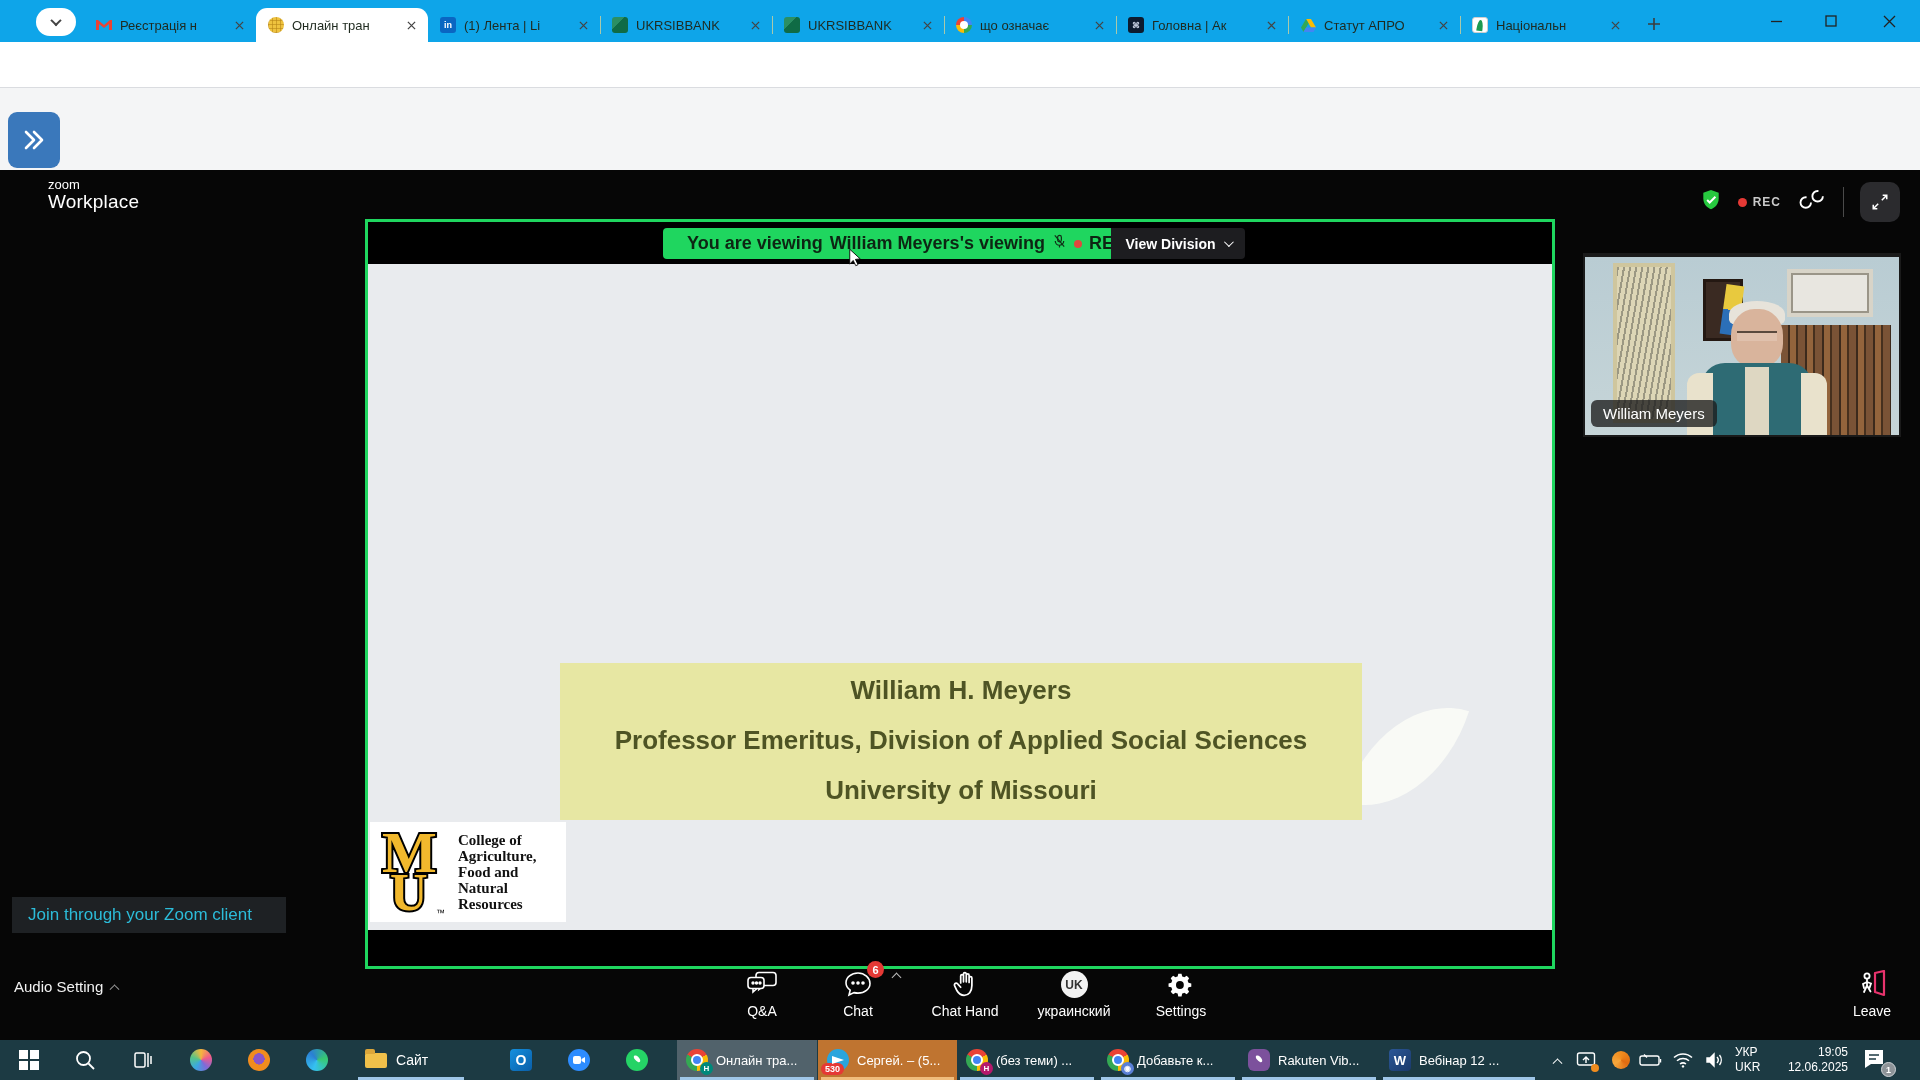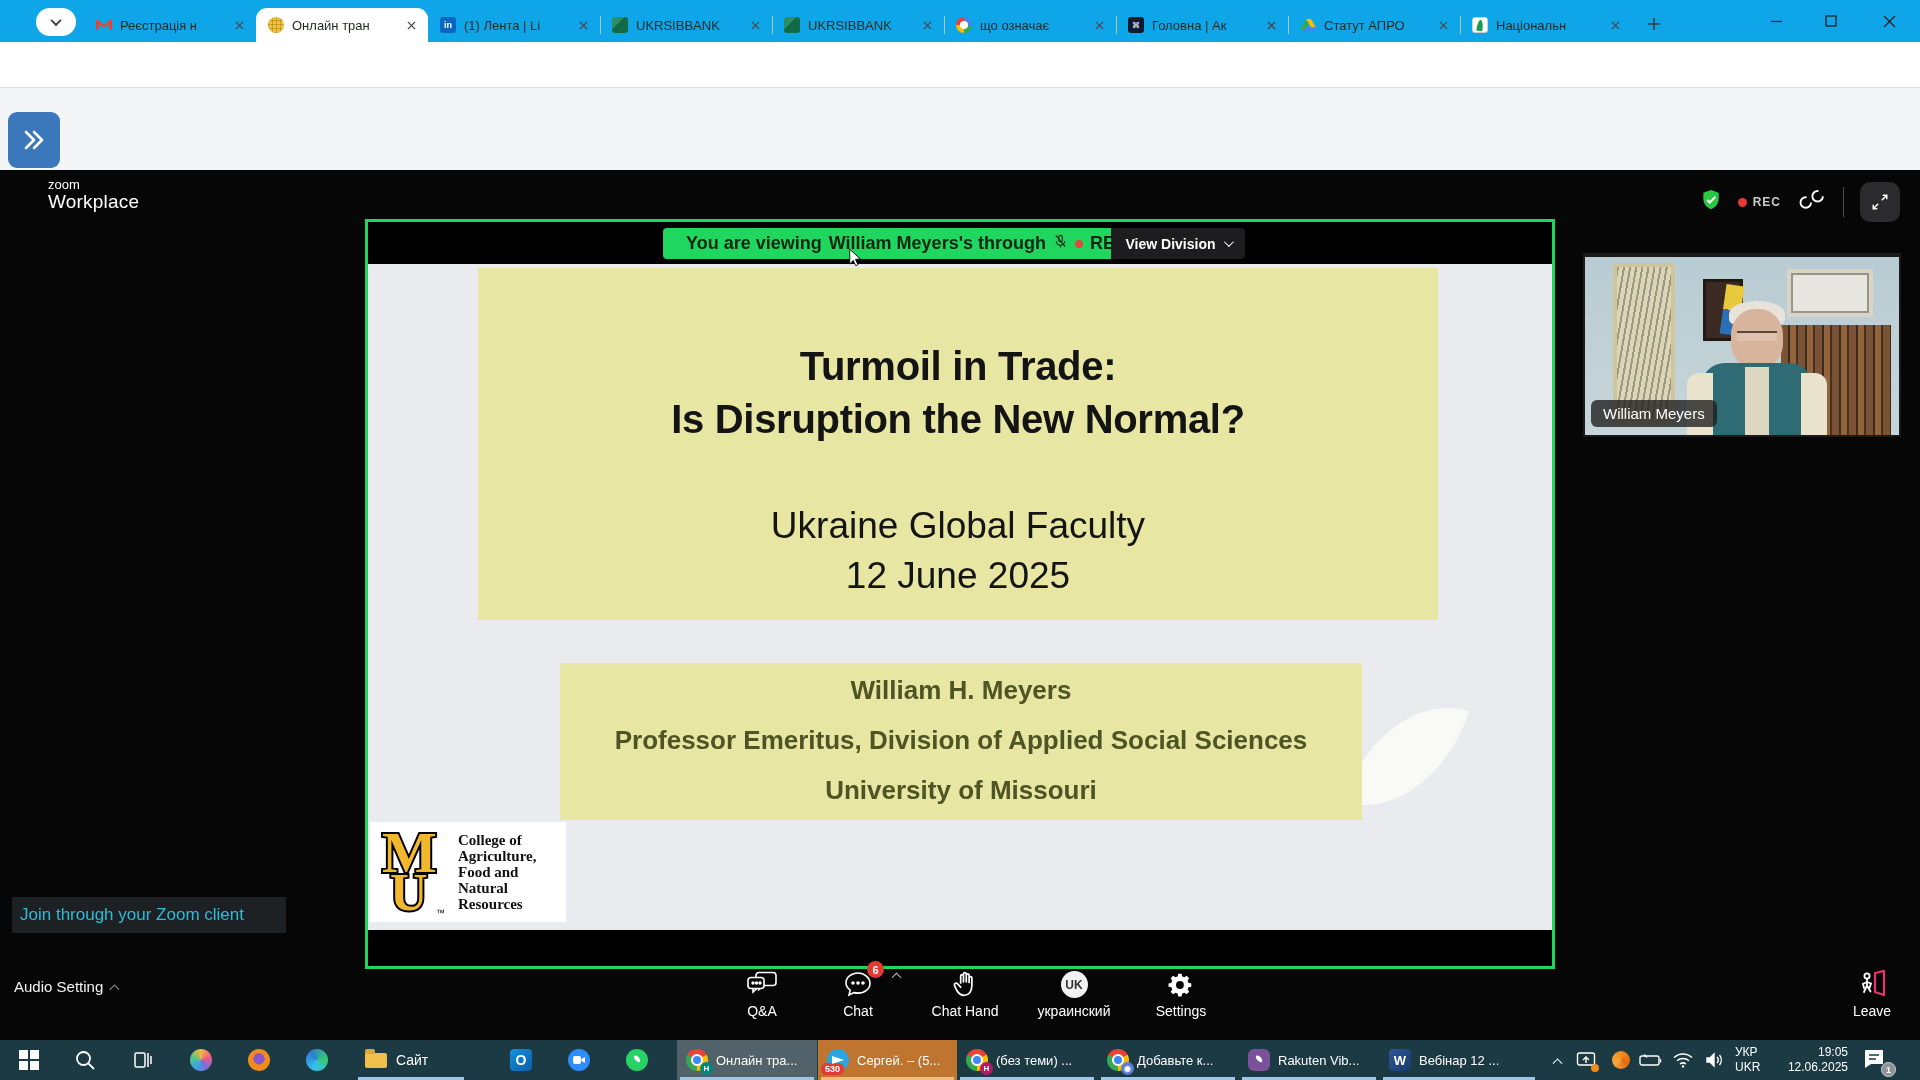--- a/index.html
+++ b/index.html
@@ -94,21 +94,21 @@
   .presbox { left:192px; top:399px; width:802px; height:157px; text-align:center; color:#4e5424; }
   .p1 { padding-top:2px; font-size:26px; font-weight:800; line-height:50px; }
   .p2 { font-size:26px; font-weight:800; line-height:50px; }
   .p3 { font-size:26px; font-weight:800; line-height:50px; }
   .leaf { position:absolute; left:992px; top:430px; width:92px; height:125px; background:#fbfcf6; opacity:.9;
           border-radius:100% 0 100% 0; transform:rotate(18deg); }
   .mublock { position:absolute; left:2px; top:558px; width:196px; height:100px; background:#fff; display:flex; align-items:center; }
   .mutext { width:100px; font-family:"Liberation Serif", serif; font-weight:bold; font-size:15px; line-height:16px; color:#111; }
 
   .joinlink { position:absolute; left:12px; top:727px; width:274px; height:36px; background:#1e2124; display:flex; align-items:center;
-              padding-left:8px; font-size:17px; color:#2cbcd9; }
+              padding-left:16px; font-size:17px; color:#2cbcd9; }
   .audioset { position:absolute; left:14px; top:808px; display:flex; align-items:center; gap:8px; color:#f2f2f2; font-size:15px; }
   .chev-up { width:7px; height:7px; border-right:1.6px solid #9a9a9a; border-bottom:1.6px solid #9a9a9a; transform:rotate(-135deg) translate(-2px,-2px); }
 
   
   .ctrl { position:absolute; top:798px; width:110px; margin-left:-55px; height:64px; display:flex; flex-direction:column;
           align-items:center; justify-content:flex-start; gap:5px; color:#fff; font-size:14px; }
   .ctrl .icw { height:30px; display:flex; align-items:flex-end; justify-content:center; position:relative; }
   .cbadge { position:absolute; top:-7px; right:-12px; min-width:17px; height:17px; border-radius:9px; background:#e53935; color:#fff;
             font-size:11px; font-weight:bold; display:flex; align-items:center; justify-content:center; padding:0 4px; }
   .ukcirc { width:27px; height:27px; border-radius:50%; background:#f2f2f2; color:#333; font-size:12px; font-weight:bold;
@@ -401,44 +401,38 @@
         <svg width="18" height="18" viewBox="0 0 20 20" stroke="#fff" stroke-width="1.7" fill="none">
             <path d="M12 8l5.5-5.5M17.5 7V2.5H13M8 12l-5.5 5.5M2.5 13v4.5H7"></path>
           </svg>
       </span>
     </div>
 
     <div class="share">
       <div class="sharehead">
         <div class="viewban">
           <span class="b1">You are viewing</span>
-          <span class="b2">William Meyers's through</span>
+          <span class="b2">William Meyers's viewing</span>
           <span>
             <svg width="15" height="15" viewBox="0 0 16 16" stroke="#123018" fill="none" stroke-width="1.3">
                 <rect x="6" y="1.5" width="4" height="7" rx="2"></rect>
                 <path d="M3.5 7.5a4.5 4.5 0 009 0M8 12v2.5"></path>
                 <path d="M3 1.5l10 12"></path>
               </svg>
           </span>
           <i class="reddot" style="width:8px;height:8px;background:#e0483e;"></i>
           <span class="b2">REC</span>
         </div>
         <div class="viewopts">
           <span>View Division</span>
           <i class="chev-dn-w"></i>
         </div>
       </div>
 
       <div class="slide">
-        <div class="ybox titlebox">
-          <div class="t1">Turmoil in Trade:</div>
-          <div class="t2">Is Disruption the New Normal?</div>
-          <div class="t3">Ukraine Global Faculty</div>
-          <div class="t4">12 June 2025</div>
-        </div>
         <div class="leaf"></div>
         <div class="ybox presbox">
           <div class="p1">William H. Meyers</div>
           <div class="p2">Professor Emeritus, Division of Applied Social Sciences</div>
           <div class="p3">University of Missouri</div>
         </div>
         <div class="mublock">
           <svg width="88" height="92" viewBox="0 0 88 92">
             <text x="12" y="46" font-family="Liberation Serif, serif" font-size="58" font-weight="bold" fill="#f1b82d" stroke="#000" stroke-width="4" paint-order="stroke">M</text>
             <text x="20" y="84" font-family="Liberation Serif, serif" font-size="52" font-weight="bold" fill="#f1b82d" stroke="#000" stroke-width="4" paint-order="stroke">U</text>

